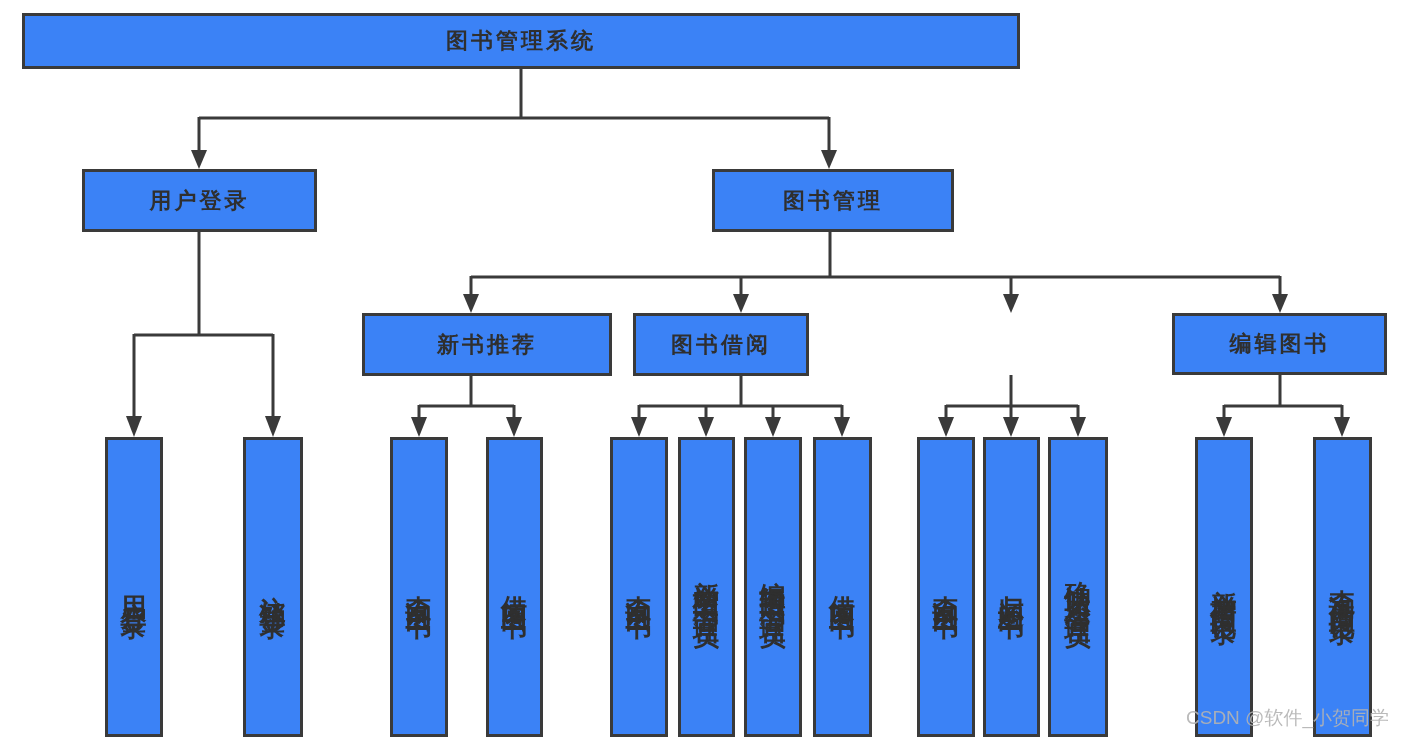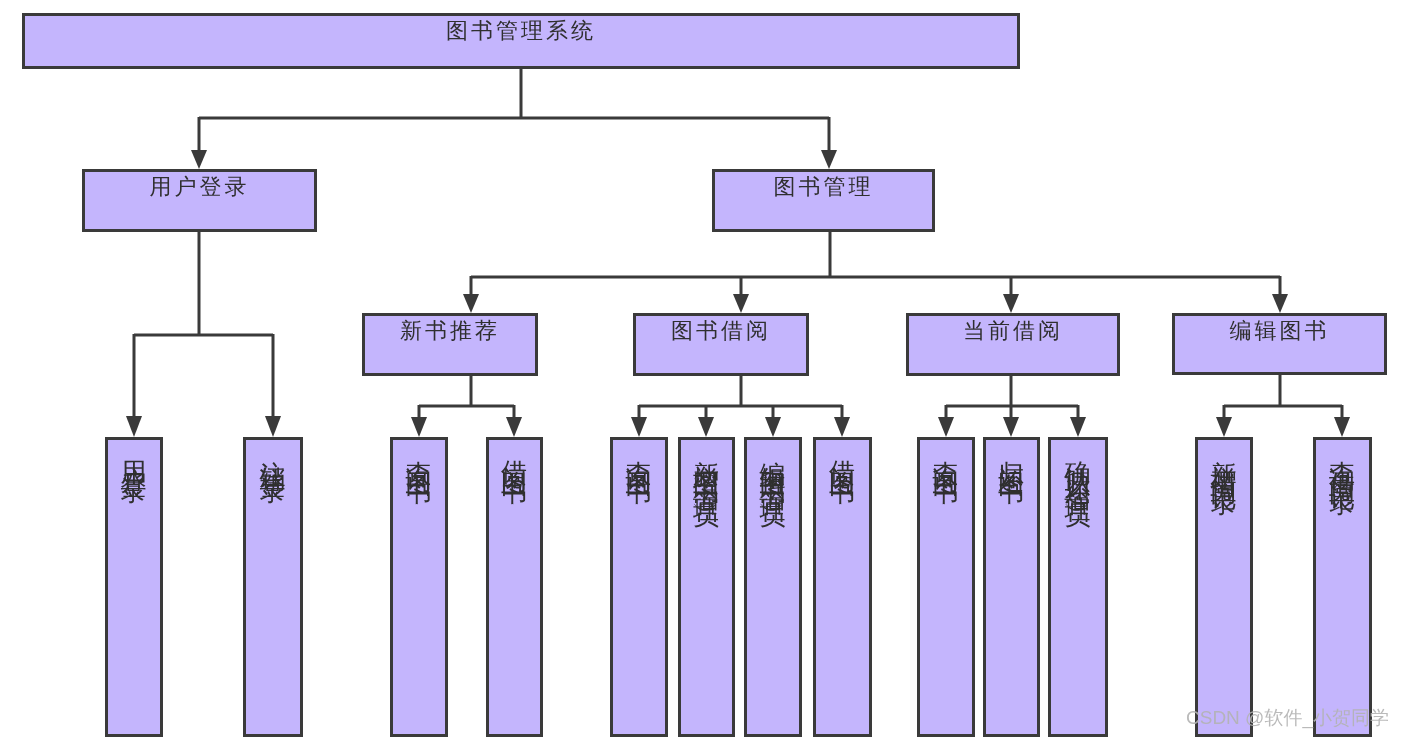--- a/index.html
+++ b/index.html
@@ -19,23 +19,25 @@
     position: absolute;
     left: 0;
     top: 0;
     width: 1405px;
     height: 747px;
   }
   .node {
     position: absolute;
     box-sizing: border-box;
     border: 3px solid #3a3a3a;
-    background: #c4b5fd;
+    background: #3b82f6;
     display: flex;
+    align-items: center;
     justify-content: center;
+    font-weight: bold;
   }
   .hlabel {
     font-size: 22px;
     letter-spacing: 3px;
     color: #2f2f2f;
     white-space: nowrap;
   }
   .vbox {
     top: 437px;
     height: 300px;
@@ -125,32 +127,29 @@
     </g>
   </svg>
 
   <div class="node" style="left:22px; top:13px; width:998px; height:56px;">
     <span class="hlabel">图书管理系统</span>
   </div>
 
   <div class="node" style="left:82px; top:169px; width:235px; height:63px;">
     <span class="hlabel">用户登录</span>
   </div>
-  <div class="node" style="left:712px; top:169px; width:223px; height:63px;">
+  <div class="node" style="left:712px; top:169px; width:242px; height:63px;">
     <span class="hlabel">图书管理</span>
   </div>
 
-  <div class="node" style="left:362px; top:313px; width:176px; height:63px;">
+  <div class="node" style="left:362px; top:313px; width:250px; height:63px;">
     <span class="hlabel">新书推荐</span>
   </div>
   <div class="node" style="left:633px; top:313px; width:176px; height:63px;">
     <span class="hlabel">图书借阅</span>
-  </div>
-  <div class="node" style="left:906px; top:313px; width:214px; height:63px;">
-    <span class="hlabel">当前借阅</span>
   </div>
   <div class="node" style="left:1172px; top:313px; width:215px; height:62px;">
     <span class="hlabel">编辑图书</span>
   </div>
 
   <div class="node vbox" style="left:105px; width:58px;">
     <span class="vlabel">用户登录</span>
   </div>
   <div class="node vbox" style="left:243px; width:60px;">
     <span class="vlabel">注销登录</span>

